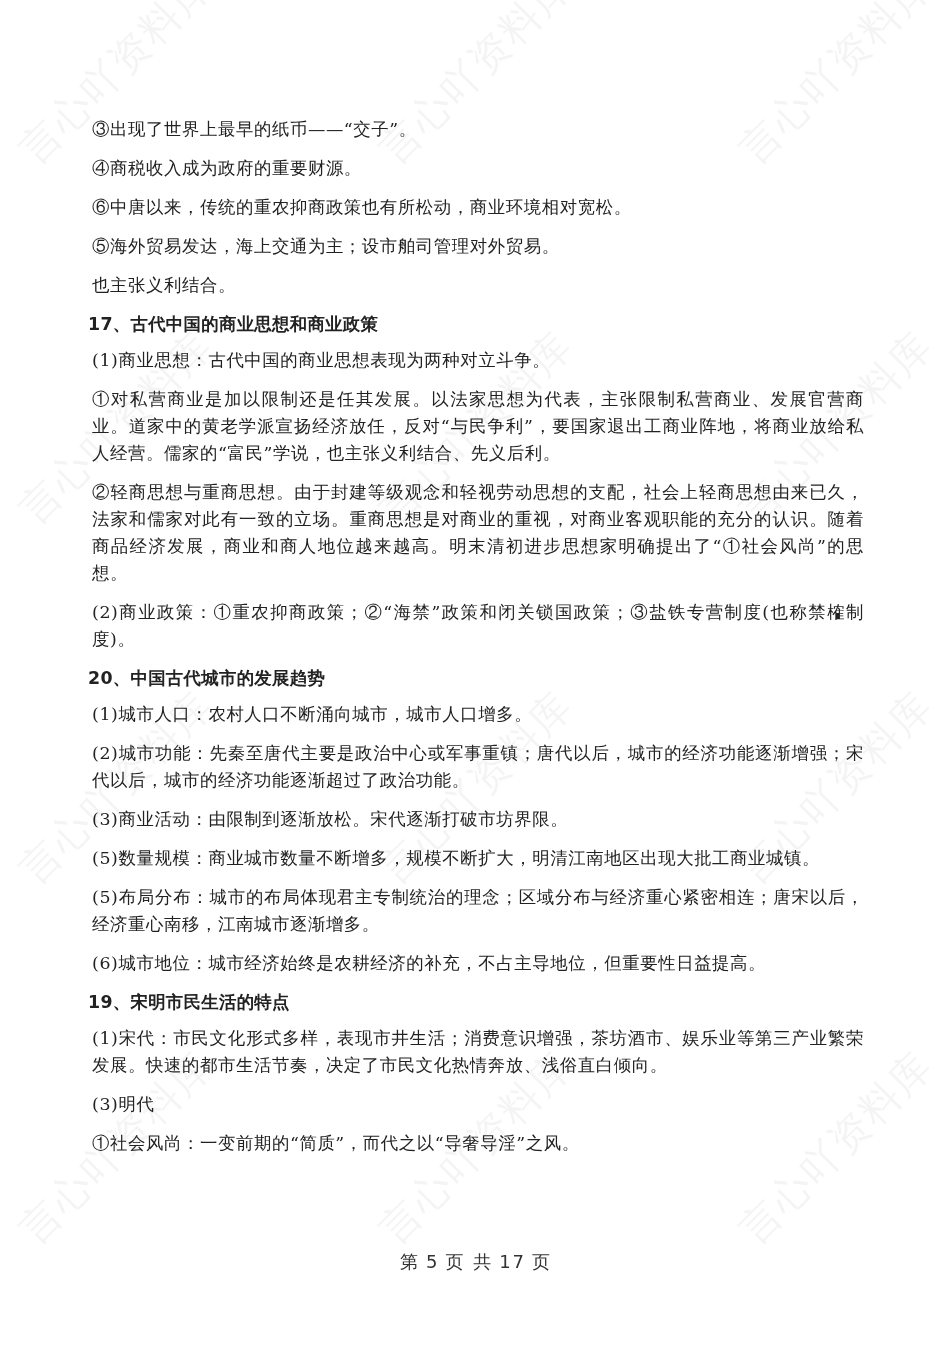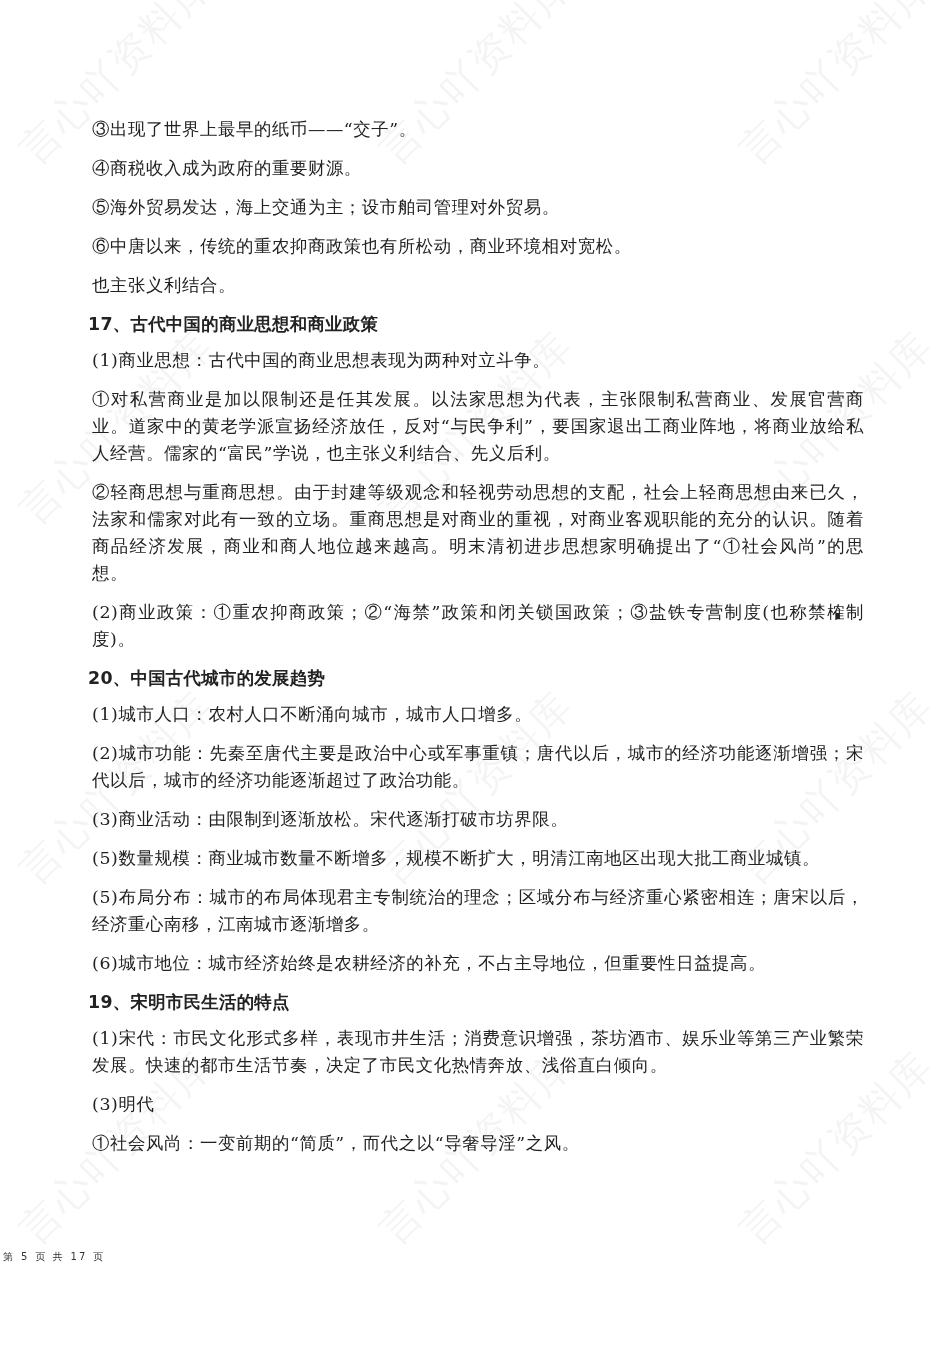--- a/index.html
+++ b/index.html
@@ -4,22 +4,22 @@
 <style>
   html, body { margin: 0; padding: 0; background: #ffffff; }
   body { width: 952px; height: 1347px; position: relative; overflow: hidden;
          font-family: "DejaVu Serif", "Liberation Serif", serif; color: #222; }
   .watermarks { position: absolute; inset: 0; pointer-events: none; z-index: 0; }
   .wm { position: absolute; font-family: "DejaVu Sans", sans-serif; font-size: 40px; color: rgba(0,0,0,0.045);
         transform: rotate(-45deg); white-space: nowrap; letter-spacing: 2px; }
   .content { position: absolute; left: 88px; top: 116px; width: 776px; z-index: 1; }
   .p { font-size: 17.4px; line-height: 27px; margin: 0 0 12px 4px; text-align: justify; letter-spacing: 0.6px; }
   .h { font-family: "DejaVu Sans", "Liberation Sans", sans-serif; font-weight: bold; font-size: 17.4px; line-height: 27px; margin: 0 0 9px 0; letter-spacing: 0.3px; }
-  .footer { position: absolute; top: 1250px; left: 0; width: 952px; 
-            font-family: "DejaVu Sans", sans-serif; font-size: 10px; color: #333; letter-spacing: 2px; z-index: 1; }
+  .footer { position: absolute; top: 1250px; left: 0; width: 952px; text-align: center;
+            font-family: "DejaVu Sans", sans-serif; font-size: 18px; color: #333; letter-spacing: 2px; z-index: 1; }
   .footer span { margin: 0 3px; }
 </style>
 </head>
 <body>
 
 <div class="watermarks">
   <div class="wm" style="left:-10px; top:40px;">言心吖资料库</div>
   <div class="wm" style="left:350px; top:40px;">言心吖资料库</div>
   <div class="wm" style="left:710px; top:40px;">言心吖资料库</div>
   <div class="wm" style="left:-10px; top:400px;">言心吖资料库</div>
@@ -29,22 +29,22 @@
   <div class="wm" style="left:350px; top:760px;">言心吖资料库</div>
   <div class="wm" style="left:710px; top:760px;">言心吖资料库</div>
   <div class="wm" style="left:-10px; top:1120px;">言心吖资料库</div>
   <div class="wm" style="left:350px; top:1120px;">言心吖资料库</div>
   <div class="wm" style="left:710px; top:1120px;">言心吖资料库</div>
 </div>
 
 <div class="content">
   <p class="p">③出现了世界上最早的纸币——“交子”。</p>
   <p class="p">④商税收入成为政府的重要财源。</p>
+  <p class="p">⑥中唐以来，传统的重农抑商政策也有所松动，商业环境相对宽松。</p>
   <p class="p">⑤海外贸易发达，海上交通为主；设市舶司管理对外贸易。</p>
-  <p class="p">⑥中唐以来，传统的重农抑商政策也有所松动，商业环境相对宽松。</p>
   <p class="p">也主张义利结合。</p>
   <h3 class="h">17、古代中国的商业思想和商业政策</h3>
   <p class="p">(1)商业思想：古代中国的商业思想表现为两种对立斗争。</p>
   <p class="p">①对私营商业是加以限制还是任其发展。以法家思想为代表，主张限制私营商业、发展官营商业。道家中的黄老学派宣扬经济放任，反对“与民争利”，要国家退出工商业阵地，将商业放给私人经营。儒家的“富民”学说，也主张义利结合、先义后利。</p>
   <p class="p">②轻商思想与重商思想。由于封建等级观念和轻视劳动思想的支配，社会上轻商思想由来已久，法家和儒家对此有一致的立场。重商思想是对商业的重视，对商业客观职能的充分的认识。随着商品经济发展，商业和商人地位越来越高。明末清初进步思想家明确提出了“①社会风尚”的思想。</p>
   <p class="p">(2)商业政策：①重农抑商政策；②“海禁”政策和闭关锁国政策；③盐铁专营制度(也称禁榷制度)。</p>
   <h3 class="h">20、中国古代城市的发展趋势</h3>
   <p class="p">(1)城市人口：农村人口不断涌向城市，城市人口增多。</p>
   <p class="p">(2)城市功能：先秦至唐代主要是政治中心或军事重镇；唐代以后，城市的经济功能逐渐增强；宋代以后，城市的经济功能逐渐超过了政治功能。</p>
   <p class="p">(3)商业活动：由限制到逐渐放松。宋代逐渐打破市坊界限。</p>

